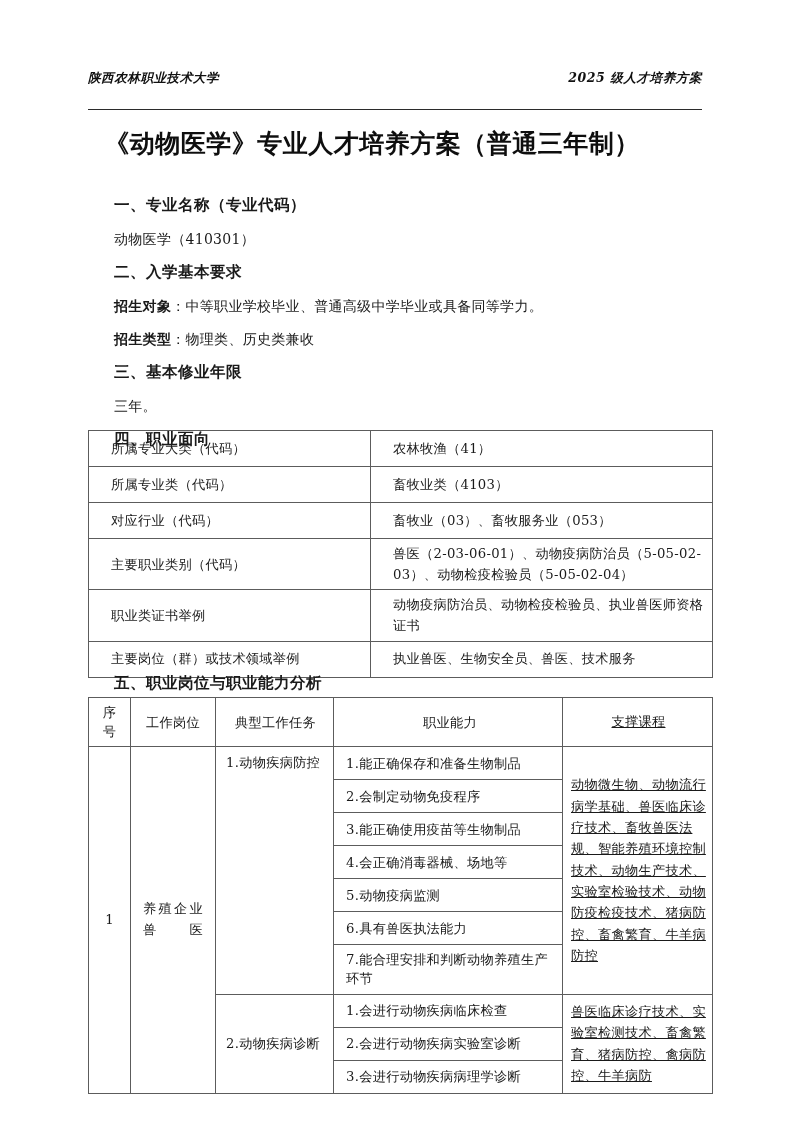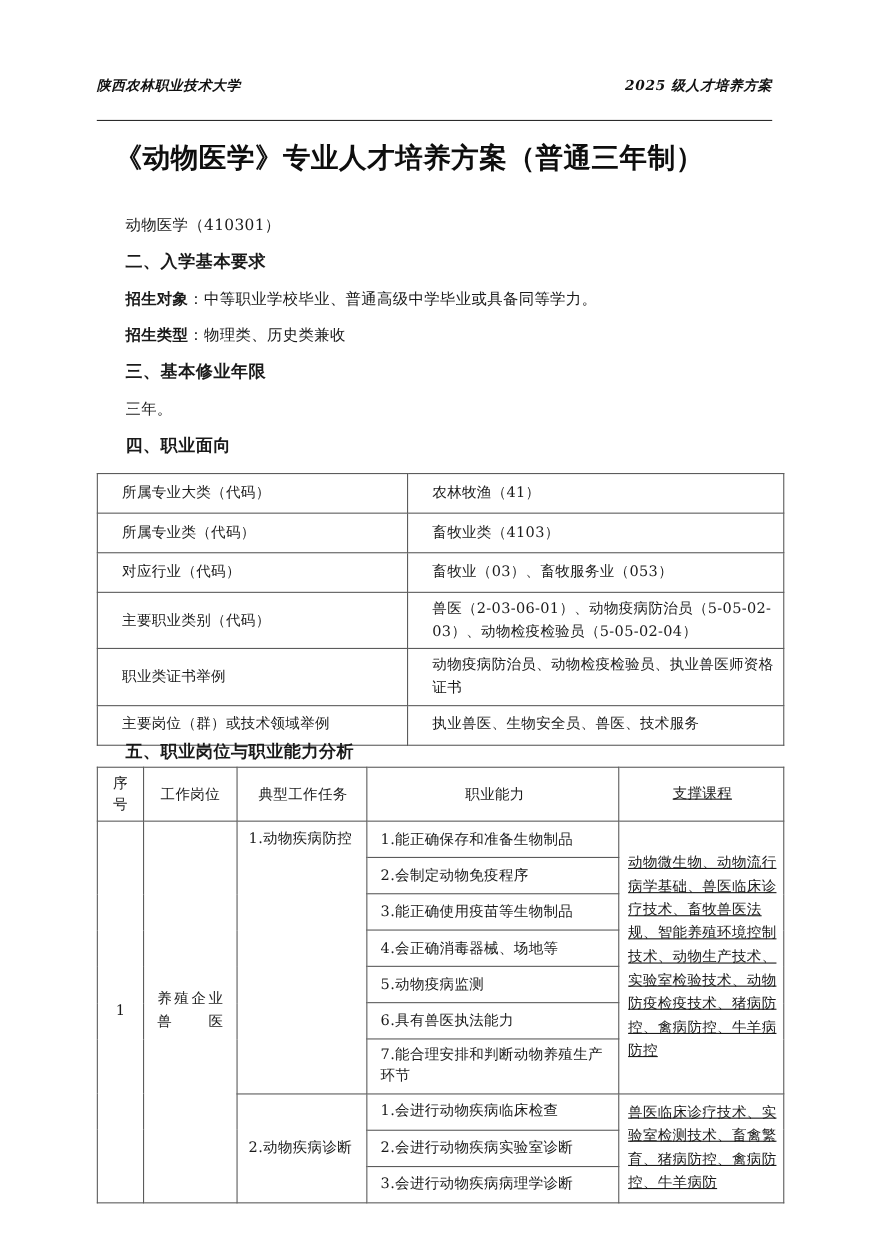--- a/index.html
+++ b/index.html
@@ -135,20 +135,21 @@
 
   <div class="runhead">
     <span class="left">陕西农林职业技术大学</span>
     <span class="right">2025 级人才培养方案</span>
   </div>
 
   <div class="doc-title">《动物医学》专业人才培养方案（普通三年制）</div>
 
   <div class="content">
 
+    <div class="h2">一、专业名称（专业代码）</div>
     <div class="para">动物医学（410301）</div>
 
     <div class="h2">二、入学基本要求</div>
     <div class="para"><b>招生对象</b><span>：中等职业学校毕业、普通高级中学毕业或具备同等学力。</span></div>
     <div class="para"><b>招生类型</b><span>：物理类、历史类兼收</span></div>
 
     <div class="h2">三、基本修业年限</div>
     <div class="para">三年。</div>
 
     <div class="h2">四、职业面向</div>
@@ -195,21 +196,21 @@
         <th class="col-course" style="text-align:center">支撑课程</th>
       </tr>
     </thead>
     <tbody>
 
       <tr>
         <td class="col-no cell-mid" rowspan="10">1</td>
         <td class="col-post cell-mid spread" rowspan="10">养殖企业兽医</td>
         <td class="col-task cell-top" rowspan="7">1.动物疾病防控</td>
         <td class="col-abil">1.能正确保存和准备生物制品</td>
-        <td class="col-course clipbox" rowspan="7">动物微生物、动物流行病学基础、兽医临床诊疗技术、畜牧兽医法规、智能养殖环境控制技术、动物生产技术、实验室检验技术、动物防疫检疫技术、猪病防控、禽病防控、牛羊病防控</td>
+        <td class="col-course clipbox" rowspan="7">动物微生物、动物流行病学基础、兽医临床诊疗技术、畜牧兽医法规、智能养殖环境控制技术、动物生产技术、实验室检验技术、动物防疫检疫技术、猪病防控、畜禽繁育、牛羊病防控</td>
       </tr>
       <tr>
         <td class="col-abil">2.会制定动物免疫程序</td>
       </tr>
       <tr>
         <td class="col-abil">3.能正确使用疫苗等生物制品</td>
       </tr>
       <tr>
         <td class="col-abil">4.会正确消毒器械、场地等</td>
       </tr>

